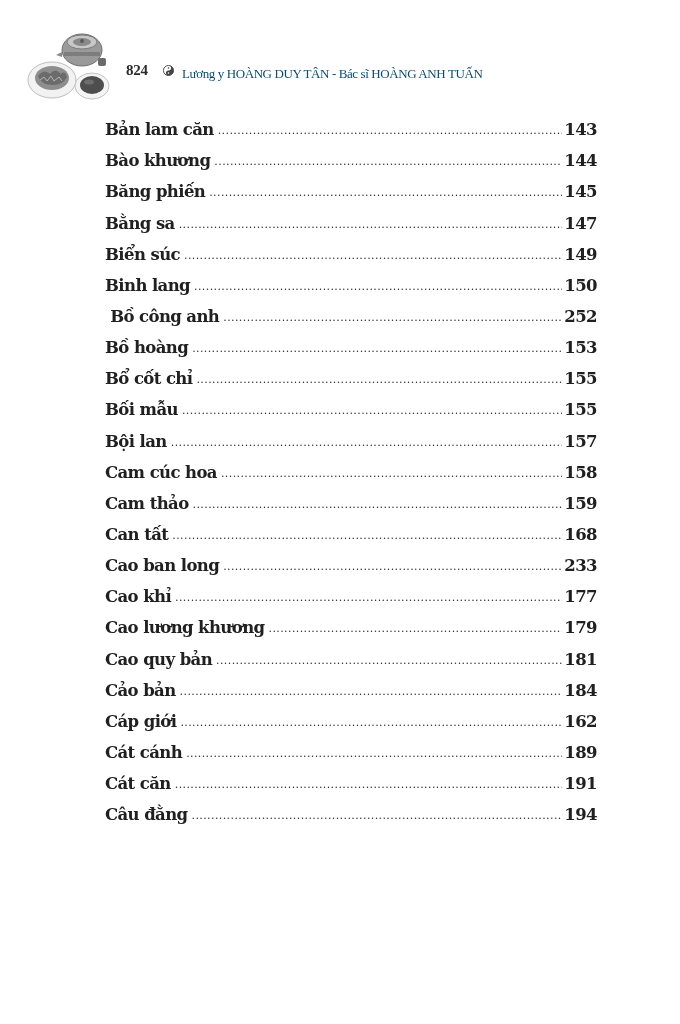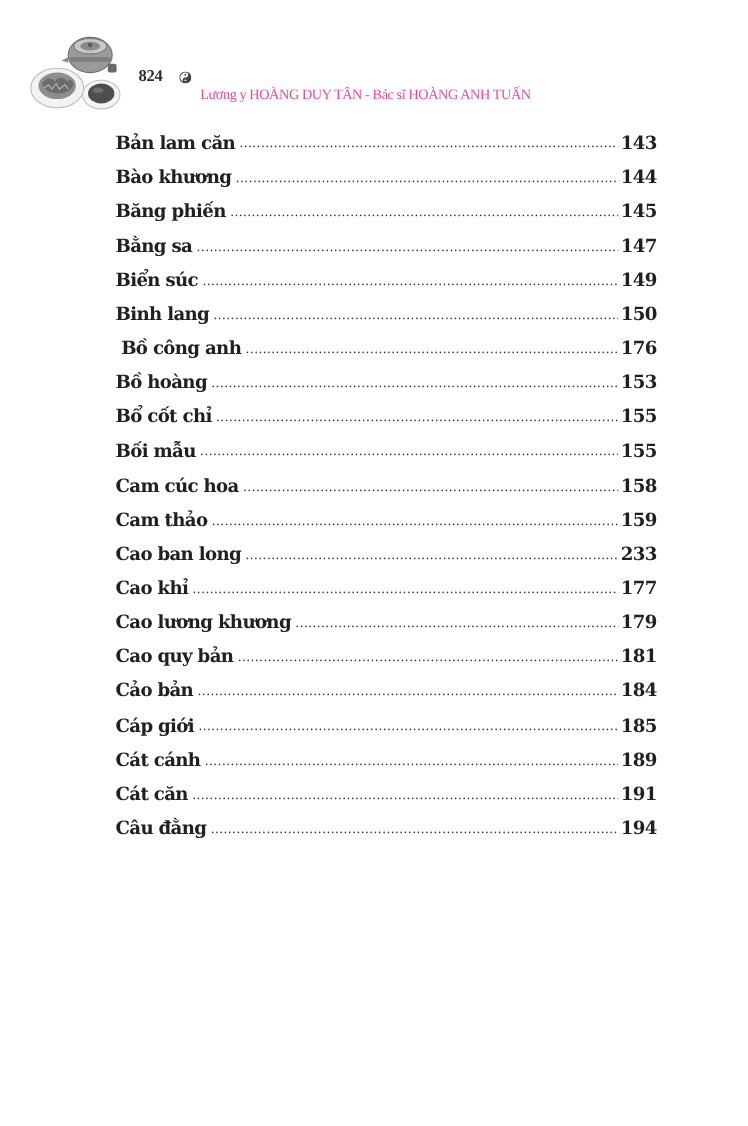--- a/index.html
+++ b/index.html
@@ -42,24 +42,24 @@
     .yinyang-icon {
       position: absolute;
       left: 163px;
       top: 65px;
       width: 11px;
       height: 11px;
     }
     .running-title {
       position: absolute;
       left: 182px;
-      top: 78px;
+      top: 66px;
       font-family: "Liberation Serif", serif;
       font-size: 13px;
-      color: #ec4899;
+      color: #0c4a6e;
       letter-spacing: -0.4px;
       white-space: nowrap;
     }
     .toc {
       position: absolute;
       left: 105px;
       top: 108px;
       width: 492px;
     }
     .toc-row {
@@ -160,48 +160,58 @@
       <span class="toc-page">149</span>
     </div>
   <div class="toc-row">
       <span class="toc-title">Binh lang</span>
       <span class="toc-leader"></span>
       <span class="toc-page">150</span>
     </div>
   <div class="toc-row">
       <span class="toc-title" style="white-space:pre"> Bồ công anh</span>
       <span class="toc-leader"></span>
-      <span class="toc-page">176</span>
+      <span class="toc-page">252</span>
     </div>
   <div class="toc-row">
       <span class="toc-title">Bồ hoàng</span>
       <span class="toc-leader"></span>
       <span class="toc-page">153</span>
     </div>
   <div class="toc-row">
       <span class="toc-title">Bổ cốt chỉ</span>
       <span class="toc-leader"></span>
       <span class="toc-page">155</span>
     </div>
   <div class="toc-row">
       <span class="toc-title">Bối mẫu</span>
       <span class="toc-leader"></span>
       <span class="toc-page">155</span>
     </div>
   <div class="toc-row">
+      <span class="toc-title">Bội lan</span>
+      <span class="toc-leader"></span>
+      <span class="toc-page">157</span>
+    </div>
+  <div class="toc-row">
       <span class="toc-title">Cam cúc hoa</span>
       <span class="toc-leader"></span>
       <span class="toc-page">158</span>
     </div>
   <div class="toc-row">
       <span class="toc-title">Cam thảo</span>
       <span class="toc-leader"></span>
       <span class="toc-page">159</span>
     </div>
   <div class="toc-row">
+      <span class="toc-title">Can tất</span>
+      <span class="toc-leader"></span>
+      <span class="toc-page">168</span>
+    </div>
+  <div class="toc-row">
       <span class="toc-title">Cao ban long</span>
       <span class="toc-leader"></span>
       <span class="toc-page">233</span>
     </div>
   <div class="toc-row">
       <span class="toc-title">Cao khỉ</span>
       <span class="toc-leader"></span>
       <span class="toc-page">177</span>
     </div>
   <div class="toc-row">
@@ -215,21 +225,21 @@
       <span class="toc-page">181</span>
     </div>
   <div class="toc-row">
       <span class="toc-title">Cảo bản</span>
       <span class="toc-leader"></span>
       <span class="toc-page">184</span>
     </div>
   <div class="toc-row">
       <span class="toc-title">Cáp giới</span>
       <span class="toc-leader"></span>
-      <span class="toc-page">185</span>
+      <span class="toc-page">162</span>
     </div>
   <div class="toc-row">
       <span class="toc-title">Cát cánh</span>
       <span class="toc-leader"></span>
       <span class="toc-page">189</span>
     </div>
   <div class="toc-row">
       <span class="toc-title">Cát căn</span>
       <span class="toc-leader"></span>
       <span class="toc-page">191</span>

